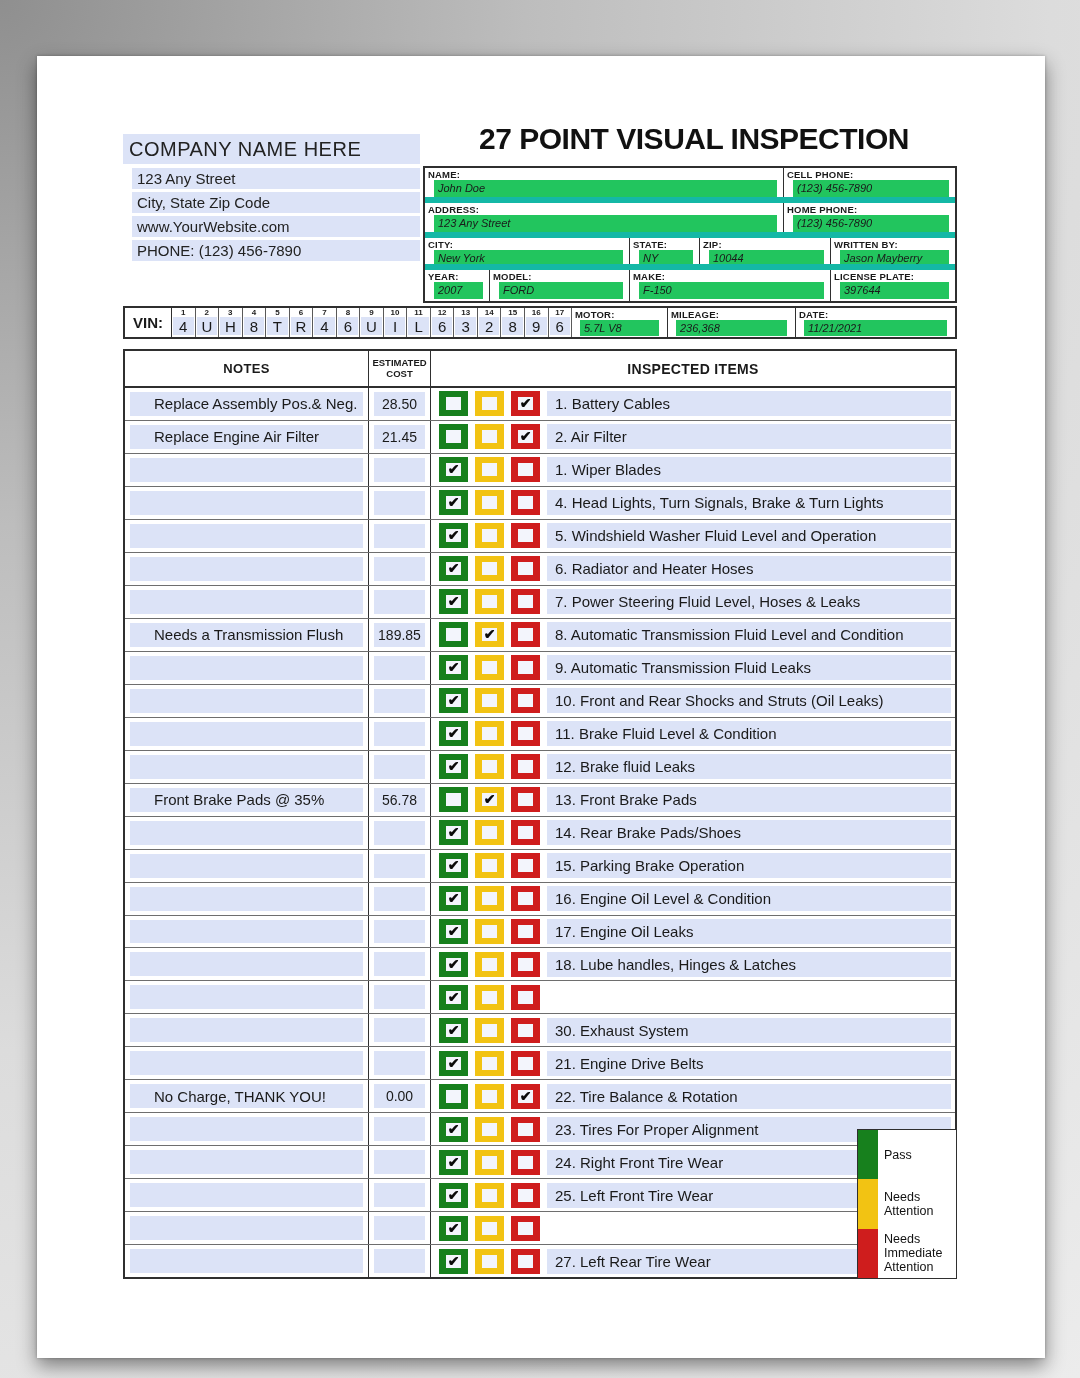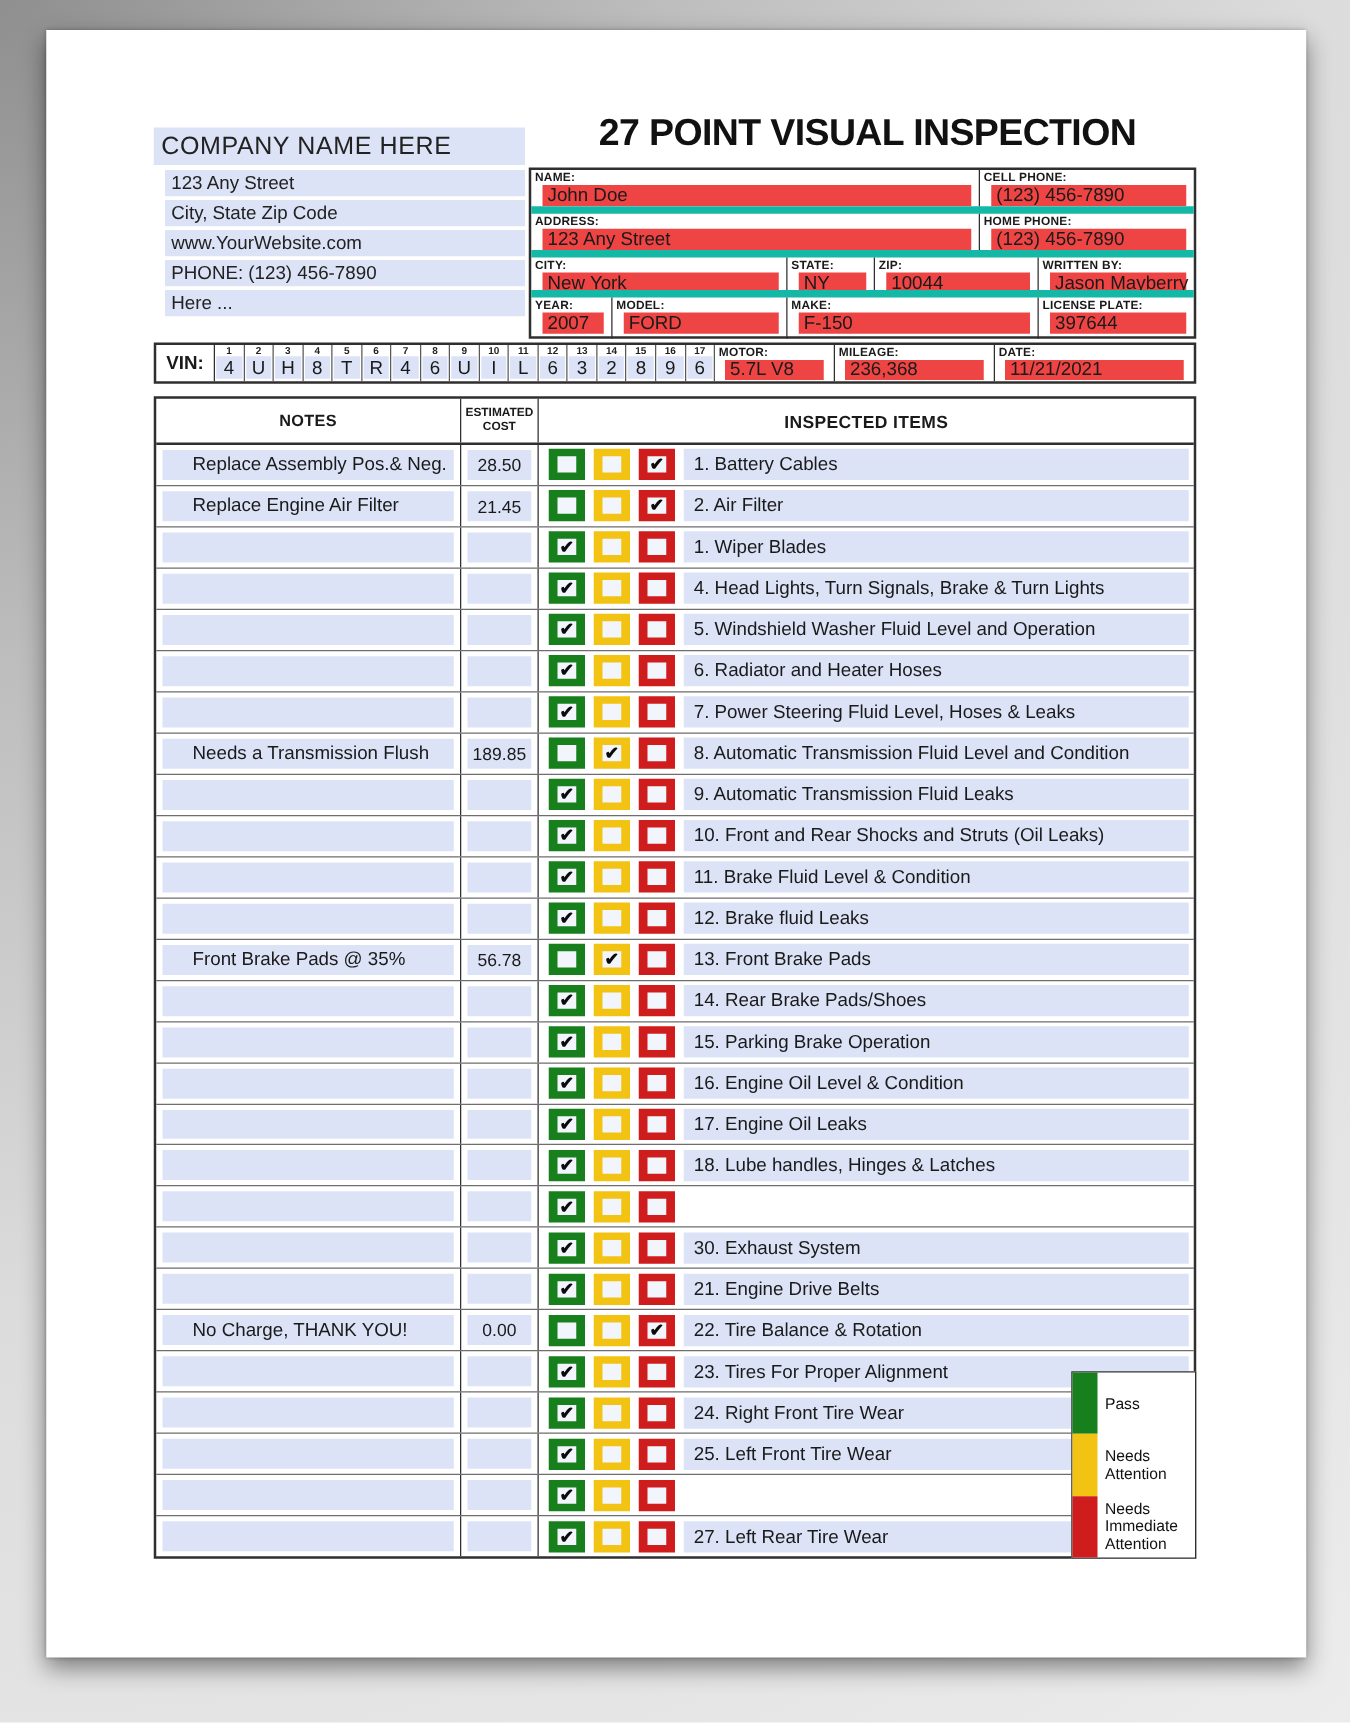--- a/index.html
+++ b/index.html
@@ -4,21 +4,21 @@
 <style>
   * { box-sizing: border-box; margin: 0; padding: 0; }
   html,body { width:1080px; height:1378px; }
   body {
     font-family: "Liberation Sans", sans-serif;
     background: radial-gradient(circle at 0% 0%, #8f8f8f 0%, #bdbdbd 30%, #dcdcdc 60%, #ececec 100%);
     overflow: hidden;
     color:#1a1a1a;
   }
   .page {
-    position:absolute; left:37px; top:24px; width:1008px; height:1302px;
+    position:absolute; left:37px; top:56px; width:1008px; height:1302px;
     background:#ffffff;
     box-shadow: 0 8px 18px rgba(0,0,0,.45), 0 0 3px rgba(0,0,0,.25);
   }
 
   
   .company-name {
     position:absolute; left:86px; top:78px; width:297px; height:30px;
     background:#dce3f7; font-size:20px; color:#222;
     display:flex; align-items:center; padding-left:6px; letter-spacing:.5px;
   }
@@ -35,21 +35,21 @@
   }
 
   
   .info-grid { position:absolute; left:386px; top:110px; width:534px; height:137px; border:2px solid #2f2f2f; }
   .ig-row { display:flex; border-bottom:6px solid #14b8a6; }
   .ig-row:last-child { border-bottom:none; }
   .ig-row.r1,.ig-row.r2 { height:35px; } .ig-row.r3 { height:32px; } .ig-row.r4 { height:33px; }
   .cell { border-right:1px solid #2f2f2f; overflow:hidden; }
   .cell:last-child { border-right:none; }
   .lbl { font-size:9.5px; font-weight:bold; padding:1px 0 0 3px; letter-spacing:.2px; }
-  .val { margin:0 6px 2px 9px; background:#ef4444; font-size:15px; padding:0 4px; height:17px; line-height:17px; white-space:nowrap; }
+  .val { margin:0 6px 2px 9px; background:#22c55e; font-size:11px; padding:0 4px; height:17px; line-height:17px; white-space:nowrap;font-style:italic; }
   .w-name{width:359px;} .w-phone{width:171px;}
   .w-city{width:205px;} .w-state{width:70px;} .w-zip{width:131px;} .w-wb{width:124px;}
   .w-year{width:65px;} .w-model{width:140px;} .w-make{width:201px;} .w-plate{width:124px;}
 
   
   .vin-bar { position:absolute; left:86px; top:250px; width:834px; height:33px; border:2px solid #2f2f2f; display:flex; background:#fff; }
   .vin-label { width:47px; display:flex; align-items:center; justify-content:center; font-weight:bold; font-size:15px; border-right:1px solid #2f2f2f; }
   .vin-cells { width:400px; display:flex; }
   .vin-cell { flex:1; border-right:1px solid #5a5a5a; display:flex; flex-direction:column; }
   .vin-num { font-size:8px; text-align:center; height:9px; line-height:9px; font-weight:bold; color:#222; }
@@ -91,21 +91,20 @@
 <body>
 
 <div class="page">
 
   <div class="company-name">COMPANY NAME HERE</div>
   <div class="company-lines" id="company-lines">
       <div class="company-line">123 Any Street</div>
       <div class="company-line">City, State Zip Code</div>
       <div class="company-line">www.YourWebsite.com</div>
       <div class="company-line">PHONE: (123) 456-7890</div>
-      <div class="company-line">Here ...</div>
     </div>
 
   <div class="doc-title">27 POINT VISUAL INSPECTION</div>
 
   <div class="info-grid">
     <div class="ig-row r1">
       <div class="cell w-name">
         <div class="lbl">NAME:</div>
         <div class="val">John Doe</div>
       </div>

